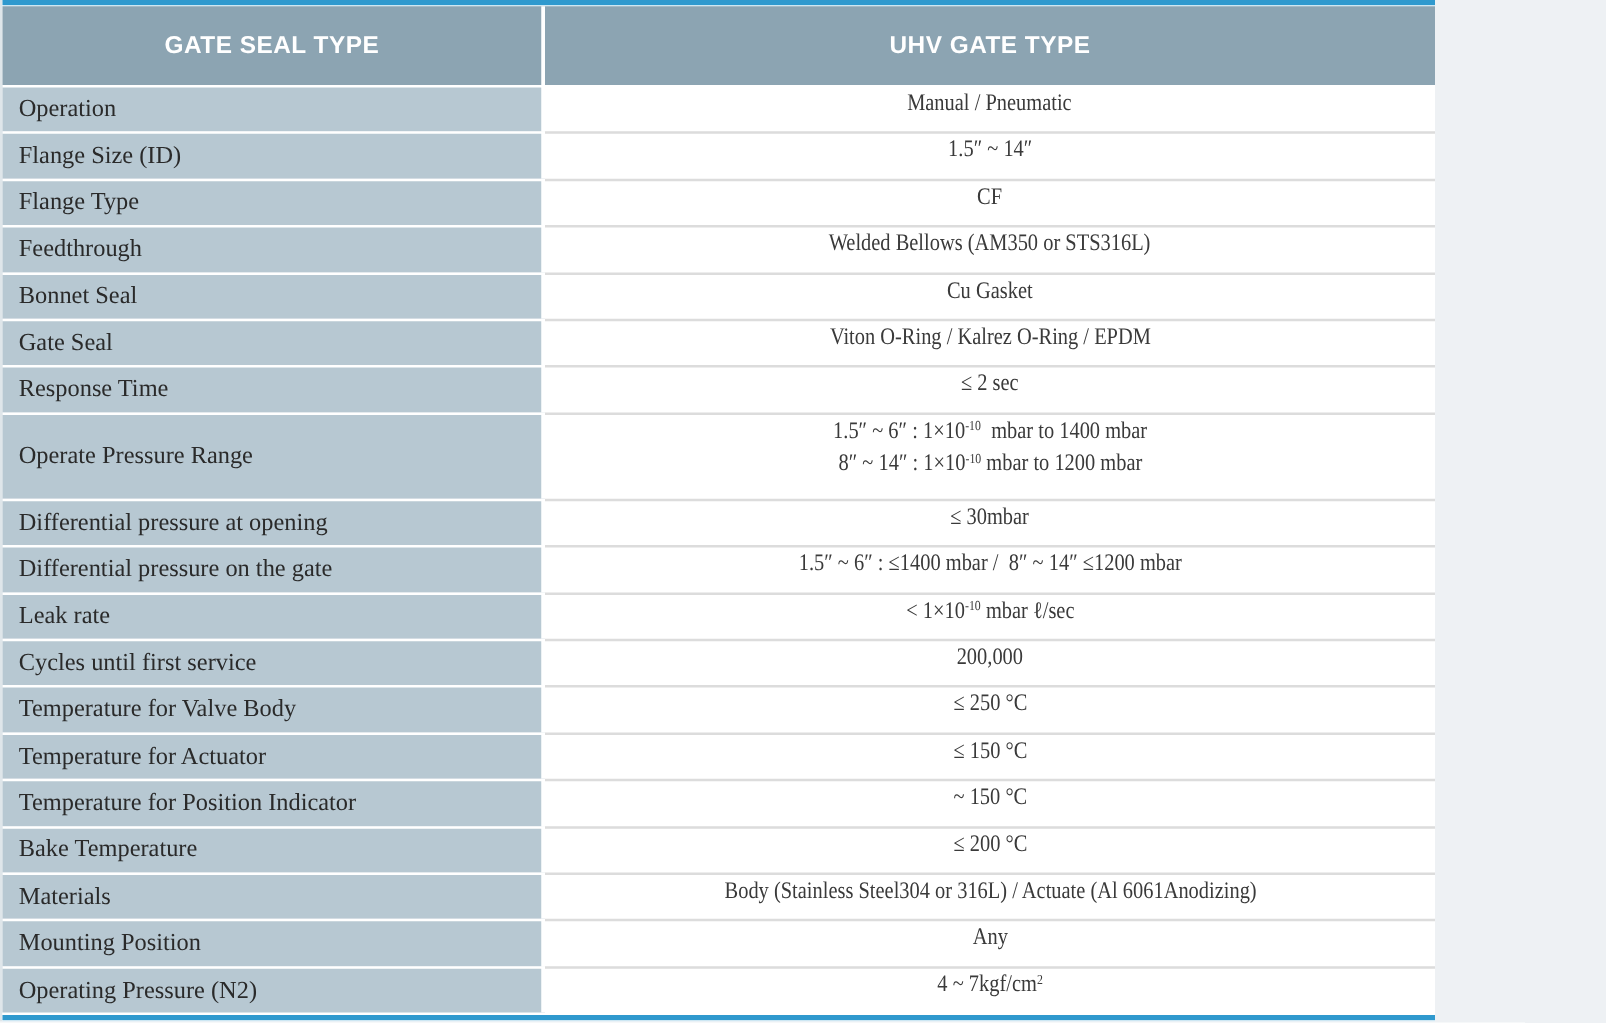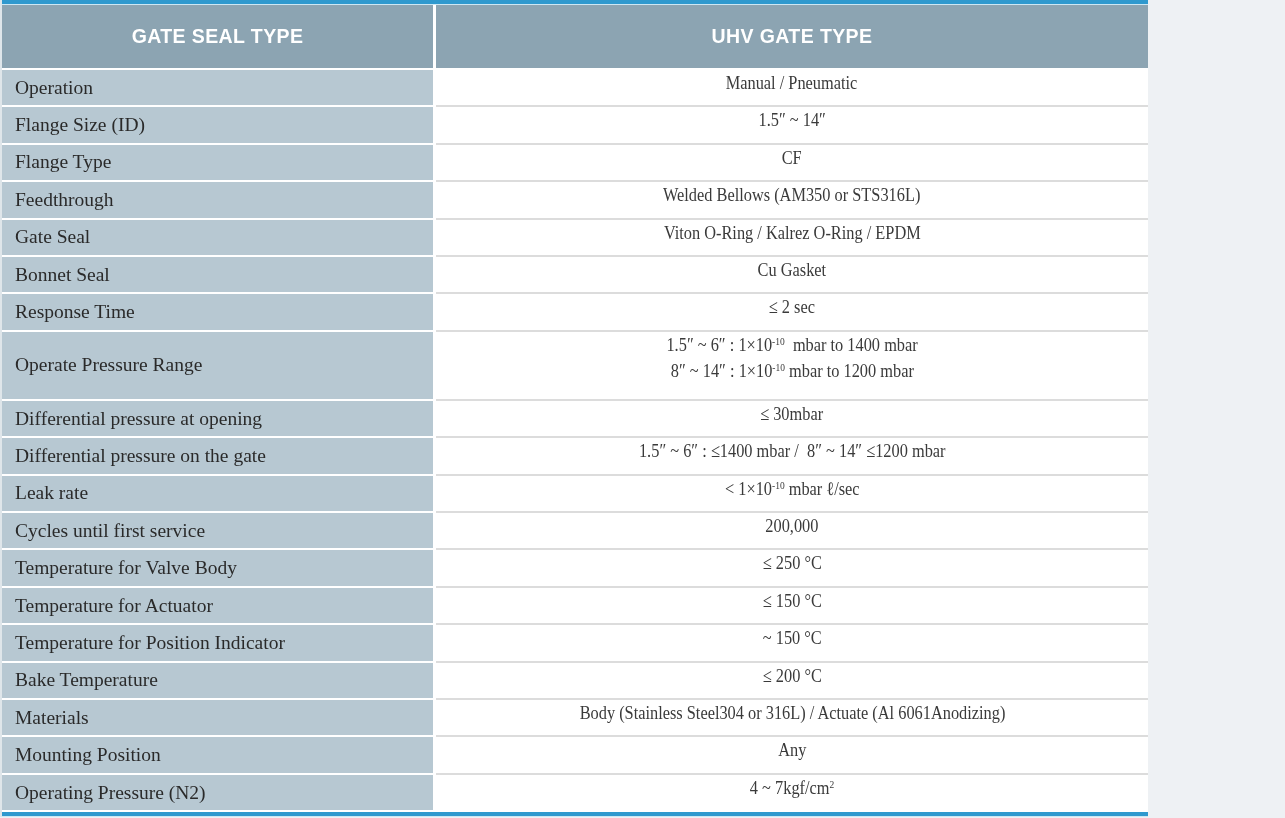--- a/index.html
+++ b/index.html
@@ -91,29 +91,29 @@
           <div class="val-line"><span class="vscale">CF</span></div>
         </div>
       </div>
       <div class="row">
         <div class="cell-label">Feedthrough</div>
         <div class="cell-value">
           <div class="val-line"><span class="vscale">Welded Bellows (AM350 or STS316L)</span></div>
         </div>
       </div>
       <div class="row">
+        <div class="cell-label">Bonnet Seal</div>
+        <div class="cell-value">
+          <div class="val-line"><span class="vscale">Cu Gasket</span></div>
+        </div>
+      </div>
+      <div class="row">
         <div class="cell-label">Gate Seal</div>
         <div class="cell-value">
           <div class="val-line"><span class="vscale">Viton O-Ring / Kalrez O-Ring / EPDM</span></div>
-        </div>
-      </div>
-      <div class="row">
-        <div class="cell-label">Bonnet Seal</div>
-        <div class="cell-value">
-          <div class="val-line"><span class="vscale">Cu Gasket</span></div>
         </div>
       </div>
       <div class="row">
         <div class="cell-label">Response Time</div>
         <div class="cell-value">
           <div class="val-line"><span class="vscale">≤ 2 sec</span></div>
         </div>
       </div>
       <div class="row double">
         <div class="cell-label">Operate Pressure Range</div>

